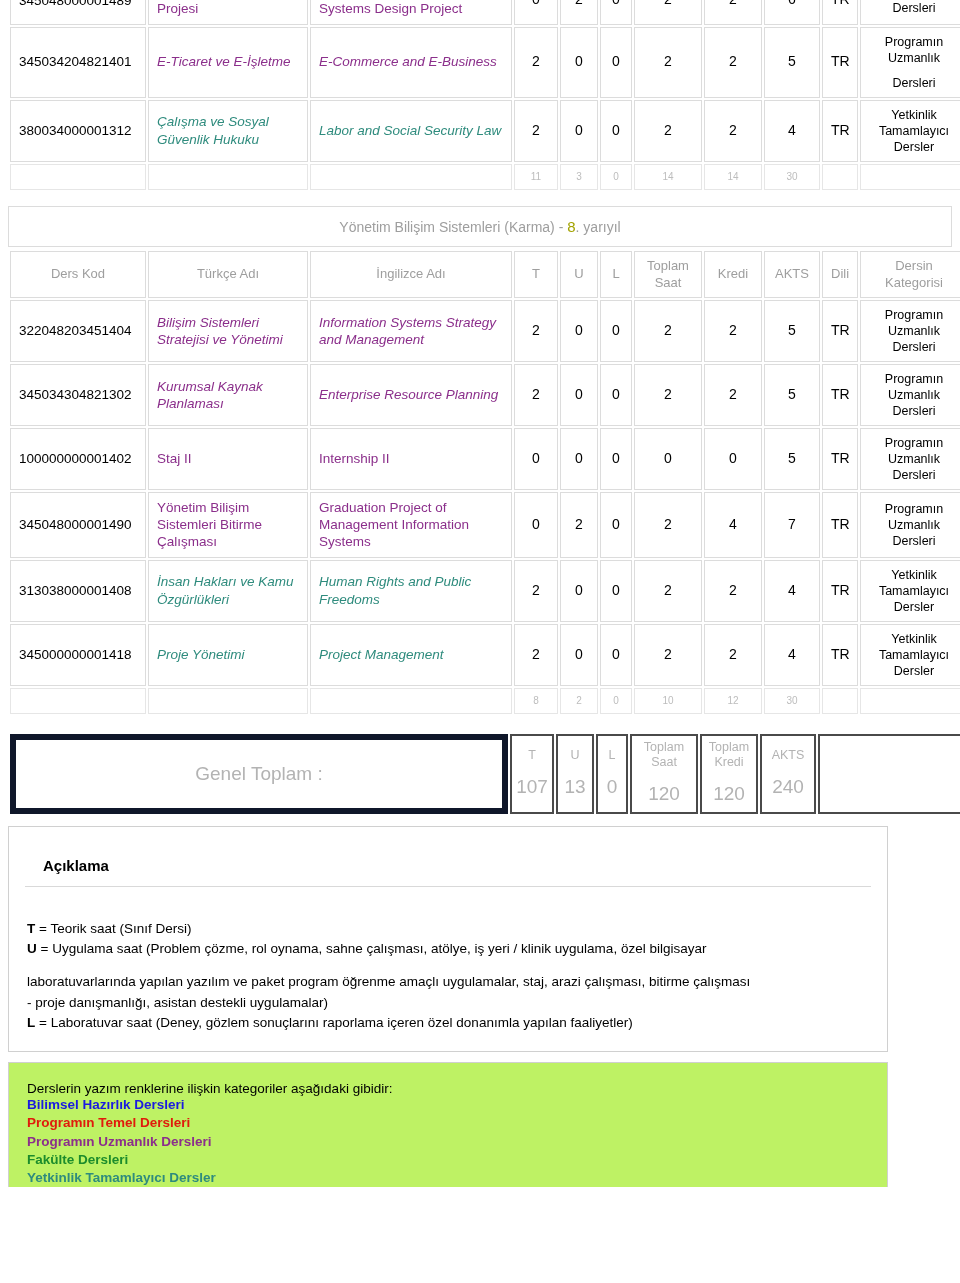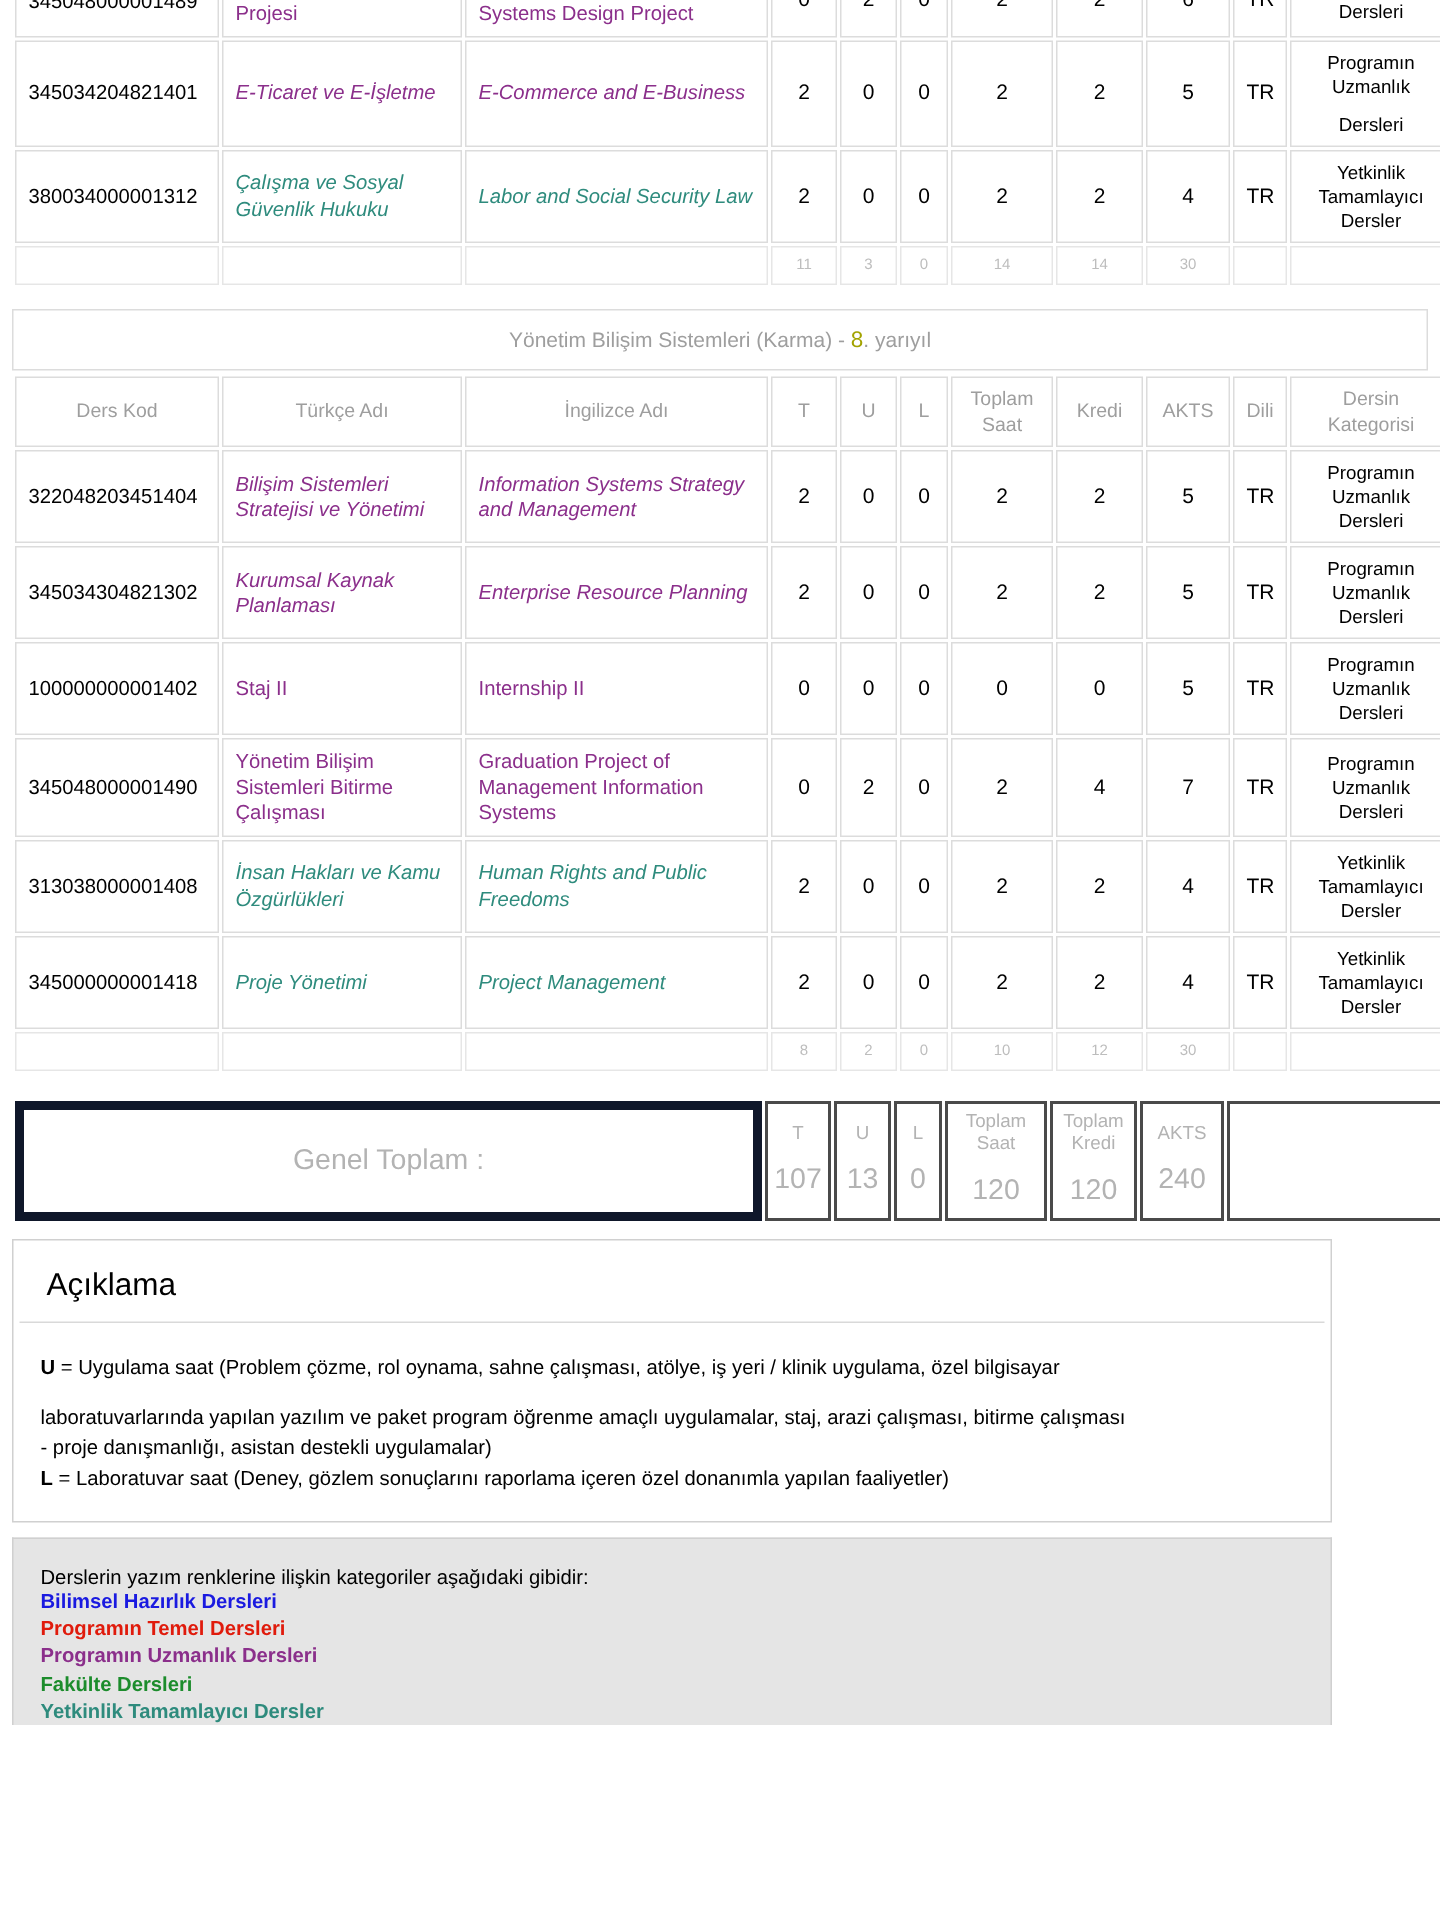--- a/index.html
+++ b/index.html
@@ -94,32 +94,32 @@
 
   
   .panel{
     margin:10px 8px 0 8px;
     width:880px;
     border:1px solid #d0d0d0;
     background:#fff;
     box-sizing:border-box;
   }
   .panel h2{
-    margin:4px;padding:14px 18px 12px 18px;
-    font-size:21px;font-weight:normal;color:#000;
+    margin:16px;padding:14px 18px 12px 18px;
+    font-size:15px;font-weight:bold;color:#000;
     border-bottom:1px solid #d9d9d9;
   }
   .panel .body{padding:16px 18px 18px 18px;font-size:13.5px;line-height:1.5;color:#000;}
   .panel .body .k{font-weight:bold;}
   .panel .body p{margin:0 0 0 0;}
   .panel .body .gap{height:13px;}
 
   .legend-panel{
     margin:10px 8px 0 8px;width:880px;
-    border:1px solid #d0d0d0;border-bottom:none;background:#e5e5e5;box-sizing:border-box;
+    border:1px solid #d0d0d0;border-bottom:none;background:#bef264;box-sizing:border-box;
   }
   .legend-panel .lbody{padding:18px 18px 0 18px;font-size:13.5px;color:#000;}
   .legend-list{font-weight:bold;font-size:13.5px;line-height:1.35;}
   .legend-list div{white-space:nowrap;}
 </style>
 </head>
 <body>
 
 <div class="page">
 
@@ -383,20 +383,24 @@
         <td class="empty"></td>
       </tr>
     </tbody>
       </table>
   </div>
 
   <div class="panel">
     <h2>Açıklama</h2>
     <div class="body">
       <p>
+        <span class="k">T</span>
+        <span>= Teorik saat (Sınıf Dersi)</span>
+      </p>
+      <p>
         <span class="k">U</span>
         <span>= Uygulama saat (Problem çözme, rol oynama, sahne çalışması, atölye, iş yeri / klinik uygulama, özel bilgisayar</span>
       </p>
       <div class="gap"></div>
       <p>laboratuvarlarında yapılan yazılım ve paket program öğrenme amaçlı uygulamalar, staj, arazi çalışması, bitirme çalışması</p>
       <p>- proje danışmanlığı, asistan destekli uygulamalar)</p>
       <p>
         <span class="k">L</span>
         <span>= Laboratuvar saat (Deney, gözlem sonuçlarını raporlama içeren özel donanımla yapılan faaliyetler)</span>
       </p>

